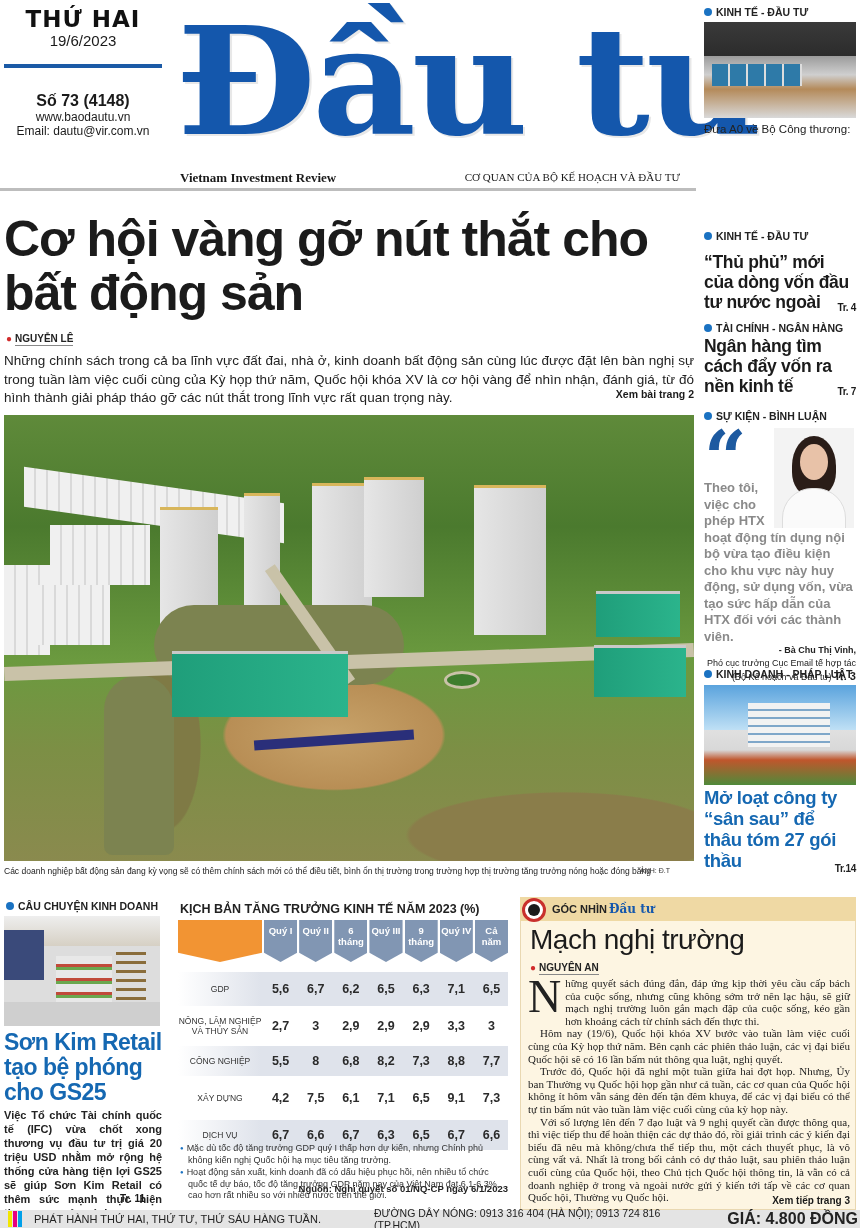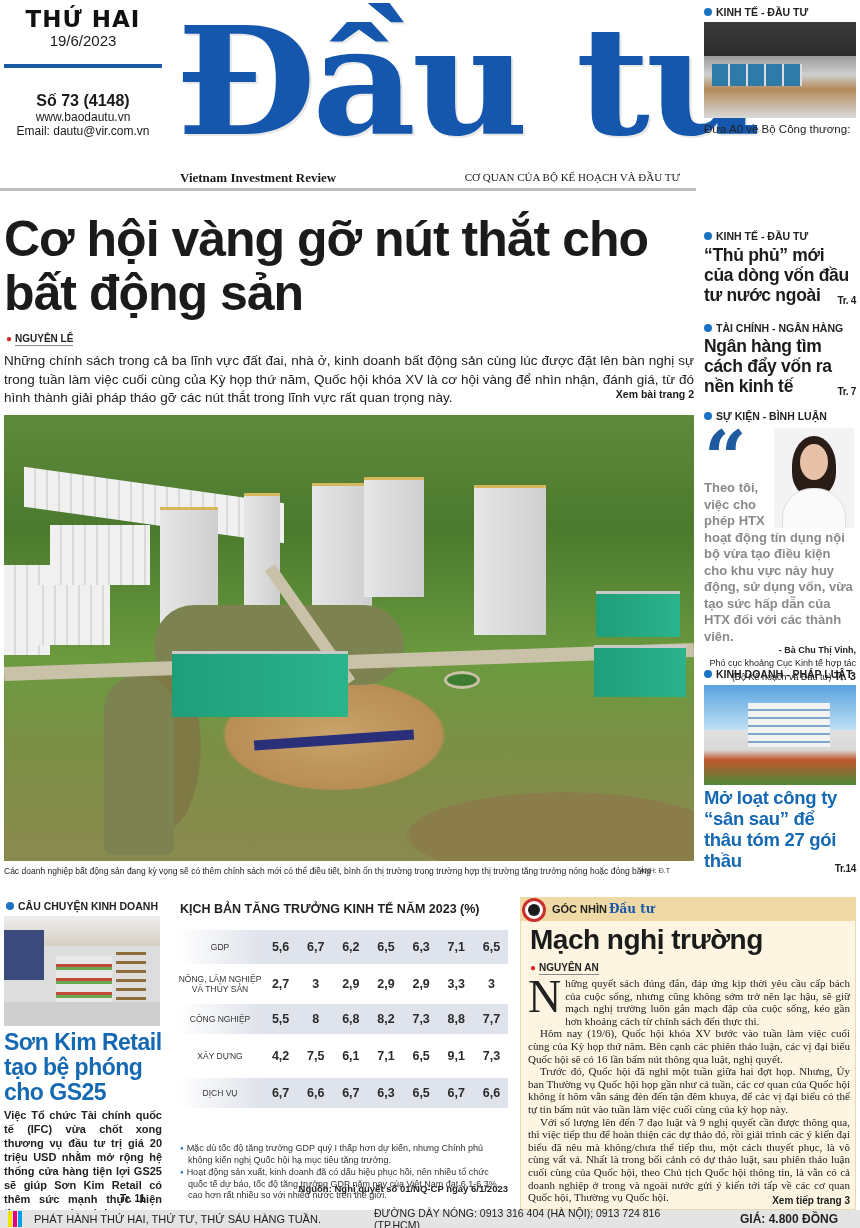--- a/index.html
+++ b/index.html
@@ -89,34 +89,34 @@
   #tbl-notes .n::before { content: "●"; color: #1a72c2; font-size: 6px; margin-right: 3px; vertical-align: 1px; }
   #tbl-src { left: 290px; top: 1183px; width: 218px; text-align: right; font-family: "Liberation Sans Narrow","Liberation Sans",sans-serif; font-weight: bold; font-size: 9.5px; color: #222; }
 
   
   #op-box { left: 520px; top: 897px; width: 336px; height: 313px; background: #fdf5e2; border: 1px solid #e9d8b2; }
   #op-bar { left: 520px; top: 897px; width: 336px; height: 24px; background: #efd9a4; }
   #op-icon { left: 522px; top: 898px; width: 24px; height: 24px; border-radius: 50%; border: 3px solid #c9302c; background: #fff; }
   #op-icon::after { content: ""; position: absolute; left: 3px; top: 3px; width: 12px; height: 12px; border-radius: 50%; background: #1b1b1b; }
   #op-label { left: 552px; top: 902px; font-family: "Liberation Sans Narrow","Liberation Sans",sans-serif; font-weight: bold; font-size: 11px; color: #222; }
   #op-label .brand { font-family: "DejaVu Serif", serif; color: #1457ac; font-size: 12px; margin-left: 2px; }
-  #op-title { left: 530px; top: 924px; font-family: "Liberation Sans Narrow","Liberation Sans",sans-serif; font-weight: bold; font-size: 28px; color: #1b1b1b; letter-spacing: -0.5px; }
+  #op-title { left: 530px; top: 924px; font-family: "Liberation Sans Narrow","Liberation Sans",sans-serif; font-weight: normal; font-size: 28px; color: #1b1b1b; letter-spacing: -0.5px; }
   #op-byline { left: 530px; top: 962px; }
   #op-body { left: 528px; top: 977px; width: 322px; font-family: "Liberation Serif","DejaVu Serif",serif; font-size: 11px; line-height: 12.6px; color: #222; text-align: justify; }
   #op-body p { text-indent: 12px; }
   #op-body p.first { text-indent: 0; }
   #op-body .dropcap { float: left; font-size: 46px; line-height: 38px; font-family: "Liberation Serif", serif; margin-right: 4px; margin-top: 1px; }
   #op-more { left: 700px; top: 1195px; width: 150px; text-align: right; font-family: "Liberation Sans Narrow","Liberation Sans",sans-serif; font-weight: bold; font-size: 10px; }
 
   
   #footer { left: 0; top: 1210px; width: 860px; height: 18px; background: #e4e4e4; display: flex; align-items: center; font-family: "Liberation Sans Narrow","Liberation Sans",sans-serif; font-size: 11px; color: #222; }
   .cmyk { width: 4px; height: 16px; margin-left: 1px; }
   #ft-pub { margin-left: 12px; width: 300px; }
   #ft-hot { margin-left: 40px; width: 300px; font-size: 10.5px; }
-  #ft-price { margin-left: auto; margin-right: 22px; font-weight: bold; font-size: 12px; }
+  #ft-price { margin-left: auto; margin-right: 2px; font-weight: bold; font-size: 16px; }
 </style>
 </head>
 <body>
 
 <div class="abs" id="date-bar"></div>
 <div class="abs" id="date-bar-line"></div>
 <div class="abs" id="date-box">
   <div id="day">THỨ HAI</div>
   <div id="date">19/6/2023</div>
 </div>
@@ -166,21 +166,21 @@
 <div class="rsec" style="top:6px;">
   <div class="tag"><span class="b"></span><span>KINH TẾ - ĐẦU TƯ</span></div>
   <div class="img-ph" style="height:96px;margin-top:4px;background:linear-gradient(180deg,#3a3a3a 0%,#2c2c2c 35%,#9a9a9a 35%,#cfcfcf 55%,#b48a5a 70%,#d9d9d9 100%);">
     <div style="position:absolute;left:8px;top:42px;width:90px;height:22px;background:repeating-linear-gradient(90deg,#2e7aa8 0 16px,#ddd 16px 18px);"></div>
   </div>
   <div class="kicker" style="margin-top:4px;">Đưa A0 về Bộ Công thương:</div>
 </div>
 
 <div class="rsec" style="top:230px;">
   <div class="tag"><span class="b"></span><span>KINH TẾ - ĐẦU TƯ</span></div>
-  <div class="rh" style="margin-top:3px;"><span>“Thủ phủ” mới của dòng vốn đầu tư nước ngoài</span><span class="tr">Tr. 4</span></div>
+  <div class="rh" style="margin-top:10px;"><span>“Thủ phủ” mới của dòng vốn đầu tư nước ngoài</span><span class="tr">Tr. 4</span></div>
 </div>
 
 <div class="rsec" style="top:322px;">
   <div class="tag"><span class="b"></span><span>TÀI CHÍNH - NGÂN HÀNG</span></div>
   <div class="rh" style="margin-top:2px;"><span>Ngân hàng tìm cách đẩy vốn ra nền kinh tế</span><span class="tr">Tr. 7</span></div>
 </div>
 
 <div class="rsec" style="top:410px;">
   <div class="tag"><span class="b"></span><span>SỰ KIỆN - BÌNH LUẬN</span></div>
 </div>
@@ -189,21 +189,21 @@
   <div style="position:absolute;left:18px;top:8px;width:44px;height:60px;border-radius:50% 50% 40% 40%;background:#2a1d18;"></div>
   <div style="position:absolute;left:26px;top:16px;width:28px;height:36px;border-radius:50%;background:#e8c2a8;"></div>
   <div style="position:absolute;left:8px;top:60px;width:64px;height:44px;border-radius:30px 30px 0 0;background:#fafafa;border:1px solid #ddd;"></div>
 </div>
 <div class="abs" id="quote-text">
   <div style="float:right;width:82px;height:48px;"></div>
   <span>Theo tôi, việc cho phép HTX hoạt động tín dụng nội bộ vừa tạo điều kiện cho khu vực này huy động, sử dụng vốn, vừa tạo sức hấp dẫn của HTX đối với các thành viên.</span>
 </div>
 <div class="abs" id="quote-attr">
   <div style="font-weight:bold;">- Bà Chu Thị Vinh,</div>
-  <div>Phó cục khoảng Cục Kinh tế hợp tác</div>
+  <div>Phó cục trưởng Cục Email tế hợp tác</div>
   <div><span>(Bộ Kế hoạch và Đầu tư)</span> <b style="font-size:11px;">Tr. 3</b></div>
 </div>
 
 <div class="rsec" style="top:668px;">
   <div class="tag"><span class="b"></span><span>KINH DOANH - PHÁP LUẬT</span></div>
   <div class="img-ph" style="height:100px;margin-top:5px;background:linear-gradient(180deg,#5aa3dd 0%,#bfe0f5 45%,#e0e0e0 45%,#d8d8d8 65%,#c0562c 75%,#4f8a3a 100%);">
     <div style="position:absolute;left:44px;top:18px;width:82px;height:44px;background:repeating-linear-gradient(180deg,#f2f2f2 0 6px,#7fa7c9 6px 8px);"></div>
   </div>
   <div class="rh blue" style="margin-top:2px;"><span>Mở loạt công ty “sân sau” để thâu tóm 27 gói thầu</span><span class="tr" style="color:#222;margin-top:8px;">Tr.14</span></div>
 </div>
@@ -215,20 +215,30 @@
   <div style="position:absolute;left:52px;top:40px;width:56px;height:46px;background:repeating-linear-gradient(180deg,#e8e8e8 0 8px,#c04a3a 8px 11px,#6aa84f 11px 14px);"></div>
   <div style="position:absolute;left:112px;top:30px;width:30px;height:80px;background:repeating-linear-gradient(180deg,#ddd 0 6px,#8a6d3b 6px 9px);"></div>
   <div style="position:absolute;left:0;top:86px;width:156px;height:24px;background:#cfcfcf;"></div>
 </div>
 <div class="abs" id="bl-head">Sơn Kim Retail tạo bệ phóng cho GS25</div>
 <div class="abs" id="bl-body">Việc Tổ chức Tài chính quốc tế (IFC) vừa chốt xong thương vụ đầu tư trị giá 20 triệu USD nhằm mở rộng hệ thống cửa hàng tiện lợi GS25 sẽ giúp Sơn Kim Retail có thêm sức mạnh thực hiện tham vọng của mình.</div>
 <div class="abs" id="bl-tr">Tr. 11</div>
 
 <div class="abs" id="tbl-title">KỊCH BẢN TĂNG TRƯỞNG KINH TẾ NĂM 2023 (%)</div>
 <div class="abs" id="tbl">
+  <div class="thead">
+    <div class="corner"></div>
+    <div class="hc">Quý I</div>
+    <div class="hc">Quý II</div>
+    <div class="hc">6 tháng</div>
+    <div class="hc">Quý III</div>
+    <div class="hc">9 tháng</div>
+    <div class="hc">Quý IV</div>
+    <div class="hc">Cả năm</div>
+  </div>
   <div style="height:10px;"></div>
   <div class="trow shade">
     <div class="rl">GDP</div>
     <div class="c">5,6</div>
     <div class="c">6,7</div>
     <div class="c">6,2</div>
     <div class="c">6,5</div>
     <div class="c">6,3</div>
     <div class="c">7,1</div>
     <div class="c">6,5</div>

